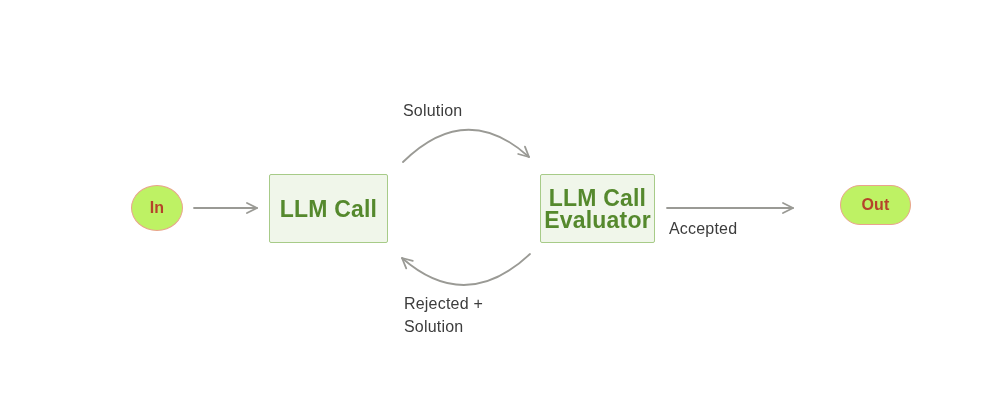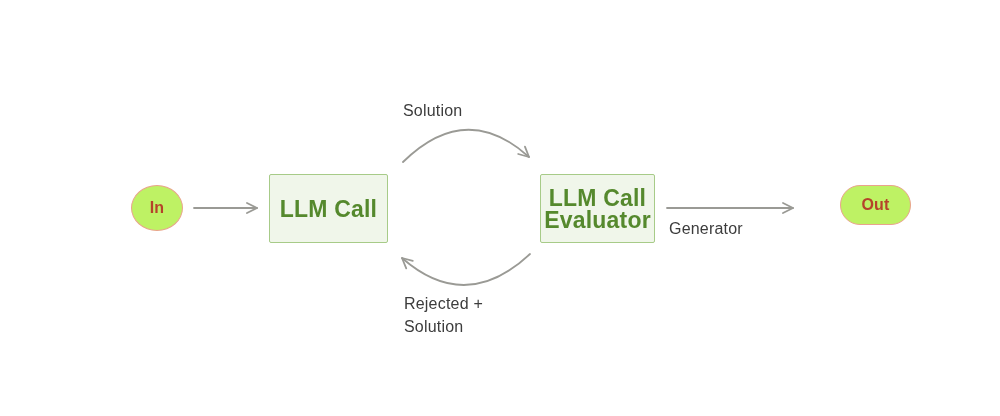--- a/index.html
+++ b/index.html
@@ -106,20 +106,20 @@
     <span>LLM Call</span>
     <span>Evaluator</span>
   </div>
 
   <div class="node node-pill" id="node-out">
     <span>Out</span>
   </div>
 
   <div class="edge-label" id="label-solution">Solution</div>
 
-  <div class="edge-label" id="label-accepted">Generator</div>
+  <div class="edge-label" id="label-accepted">Accepted</div>
 
   <div class="edge-label" id="label-rejected">
     <div>Rejected +</div>
     <div>Solution</div>
   </div>
 
 </div>
 
 </body></html>

